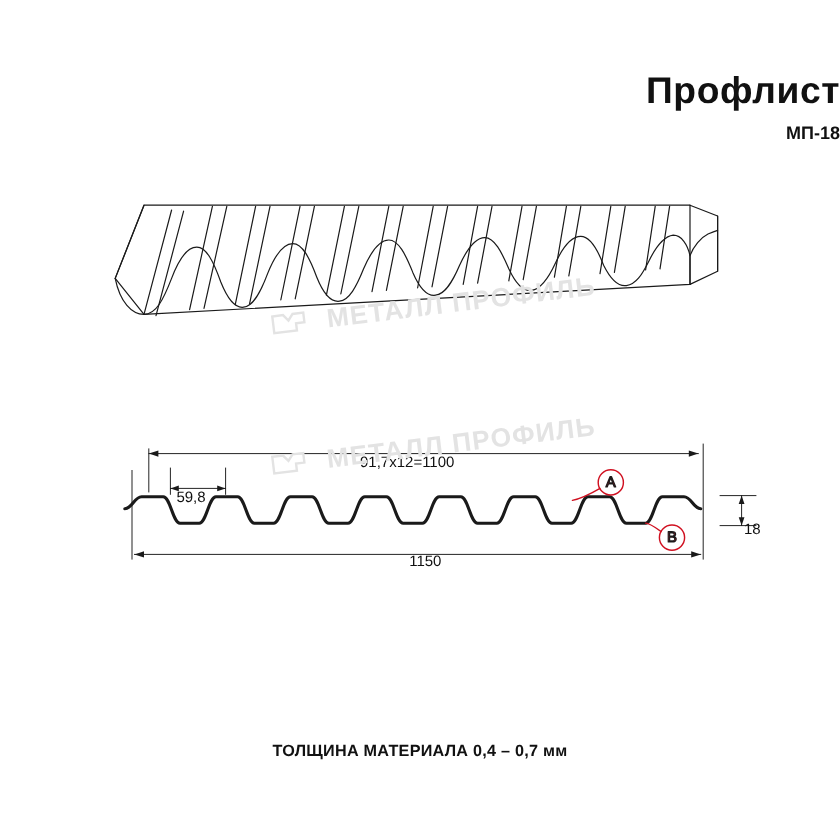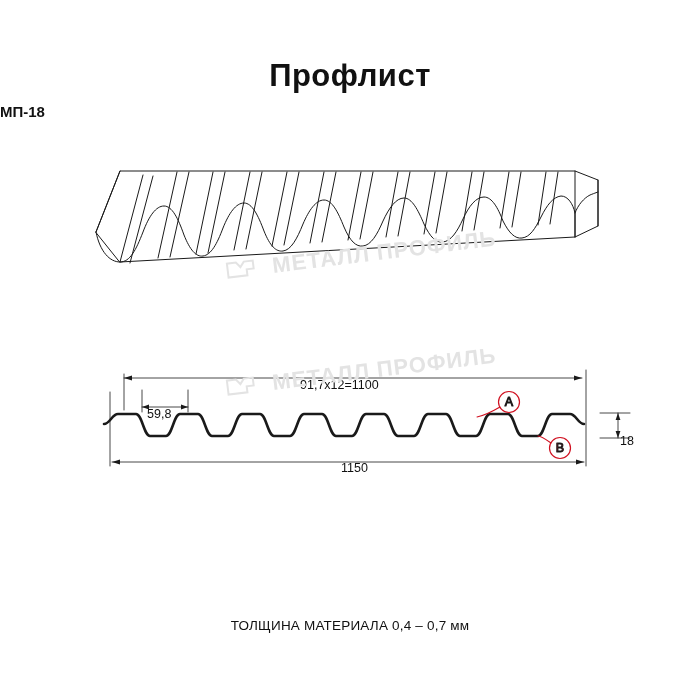--- a/index.html
+++ b/index.html
@@ -19,44 +19,44 @@
     position: absolute;
     inset: 0;
     width: 700px;
     height: 700px;
   }
   .title {
     position: absolute;
     top: 58px;
     left: 0;
     width: 700px;
-    text-align: center;
+    text-align: right;
     font-size: 31px;
     font-weight: bold;
     letter-spacing: 0.5px;
     color: #111111;
   }
   .subtitle {
     position: absolute;
     top: 103px;
     left: 0;
     width: 700px;
-    text-align: left;
+    text-align: right;
     font-size: 15px;
     font-weight: bold;
     color: #111111;
   }
   .footer {
     position: absolute;
     top: 618px;
     left: 0;
     width: 700px;
     text-align: center;
     font-size: 13.5px;
-    font-weight: normal;
+    font-weight: bold;
     letter-spacing: 0.2px;
     color: #111111;
   }
   svg.fig {
     position: absolute;
     left: 0;
     top: 0;
     width: 700px;
     height: 700px;
   }

